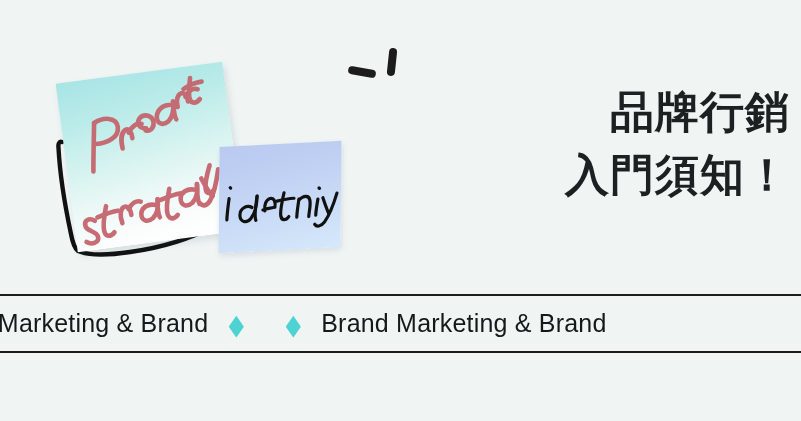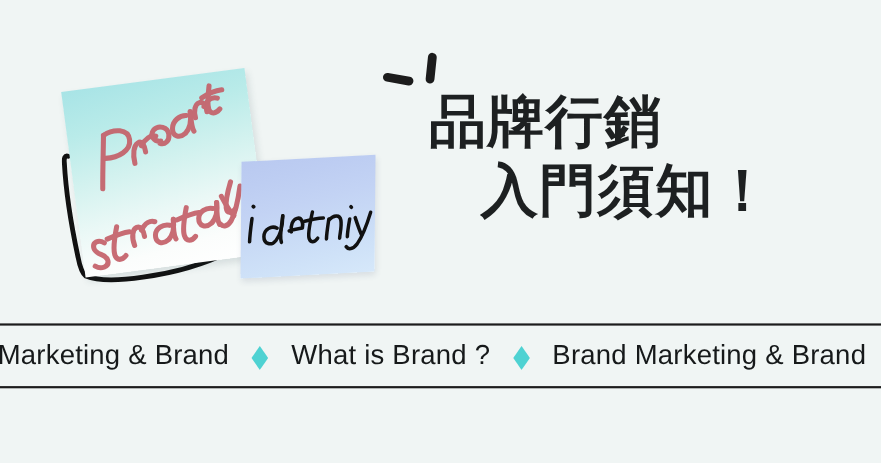--- a/index.html
+++ b/index.html
@@ -101,24 +101,25 @@
 
   
   .headline {
     position: absolute;
     left: 390px;
     top: 80px;
     width: 400px;
     color: #1d2021;
     font-family: "DejaVu Sans", "Liberation Sans", sans-serif;
     font-weight: bold;
-    font-size: 52px;
+    font-size: 44px;
     line-height: 63px;
     letter-spacing: 1px;
     white-space: nowrap;
+    text-align: right;
   }
   .headline .l2 { display: block; margin-left: 47px; }
 
   
   #band {
     position: absolute;
     left: 0;
     top: 294px;
     width: 801px;
     height: 59px;
@@ -228,19 +229,18 @@
       <span class="l1">品牌行銷</span>
       <span class="l2">入門須知！</span>
     </div>
 
   </div>
 
   <div id="band">
     <div id="band-track">
         <span class="band-item">Brand Marketing &amp; Brand</span>
         <span class="band-sep">◆</span>
-        <span class="band-item">What is Brand ?</span>
         <span class="band-sep">◆</span>
         <span class="band-item">Brand Marketing &amp; Brand</span>
       </div>
   </div>
 
 </div>
 
 </body></html>

